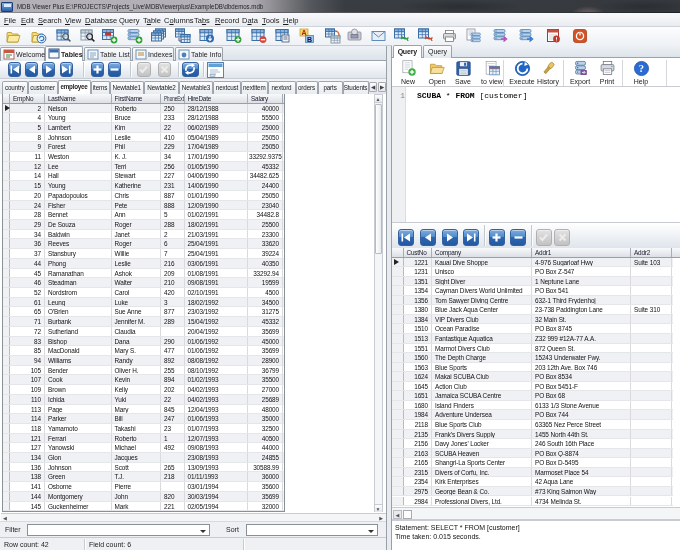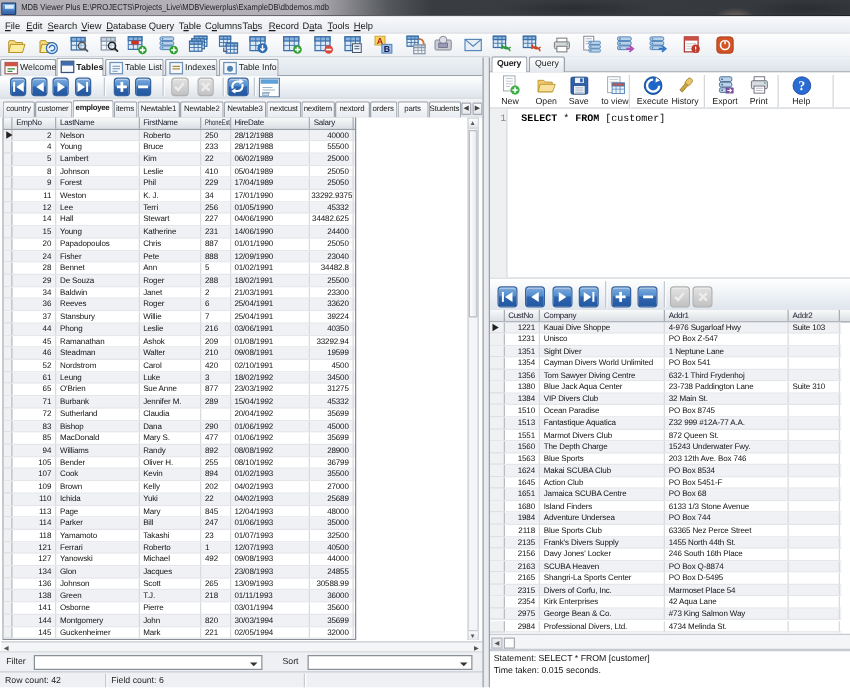--- a/index.html
+++ b/index.html
@@ -953,21 +953,21 @@
       </svg></div>
     <div class="qlab" style="left:225px;">Help</div>
 <div class="qsep" style="left:110.5px;"></div>
 <div class="qsep" style="left:170.5px;"></div>
 <div class="qsep" style="left:230px;"></div>
 <div class="qsep" style="left:274px;"></div>
 </div>
 <div id="qedit">
 <div id="qgutter"></div>
     <div id="qnum">1</div>
-<div id="qsql"><b>SELECT</b> * <b>FROM</b> [customer]</div>
+<div id="qsql"><b>SCUBA</b> * <b>FROM</b> [customer]</div>
 </div>
 <div id="rnav"></div>
 <div class="nb" style="left:398px;top:228.5px;width:16px;height:17px;">
     <svg width="10" height="9" viewBox="0 0 10 9">
       <rect x="0.5" y="0.5" width="1.6" height="8" fill="#fff"></rect>
       <path d="M9 0.5 L3 4.5 L9 8.5 Z" fill="#fff"></path>
     </svg>
   </div>
 <div class="nb" style="left:420px;top:228.5px;width:16px;height:17px;">
     <svg width="8" height="9" viewBox="0 0 8 9">

